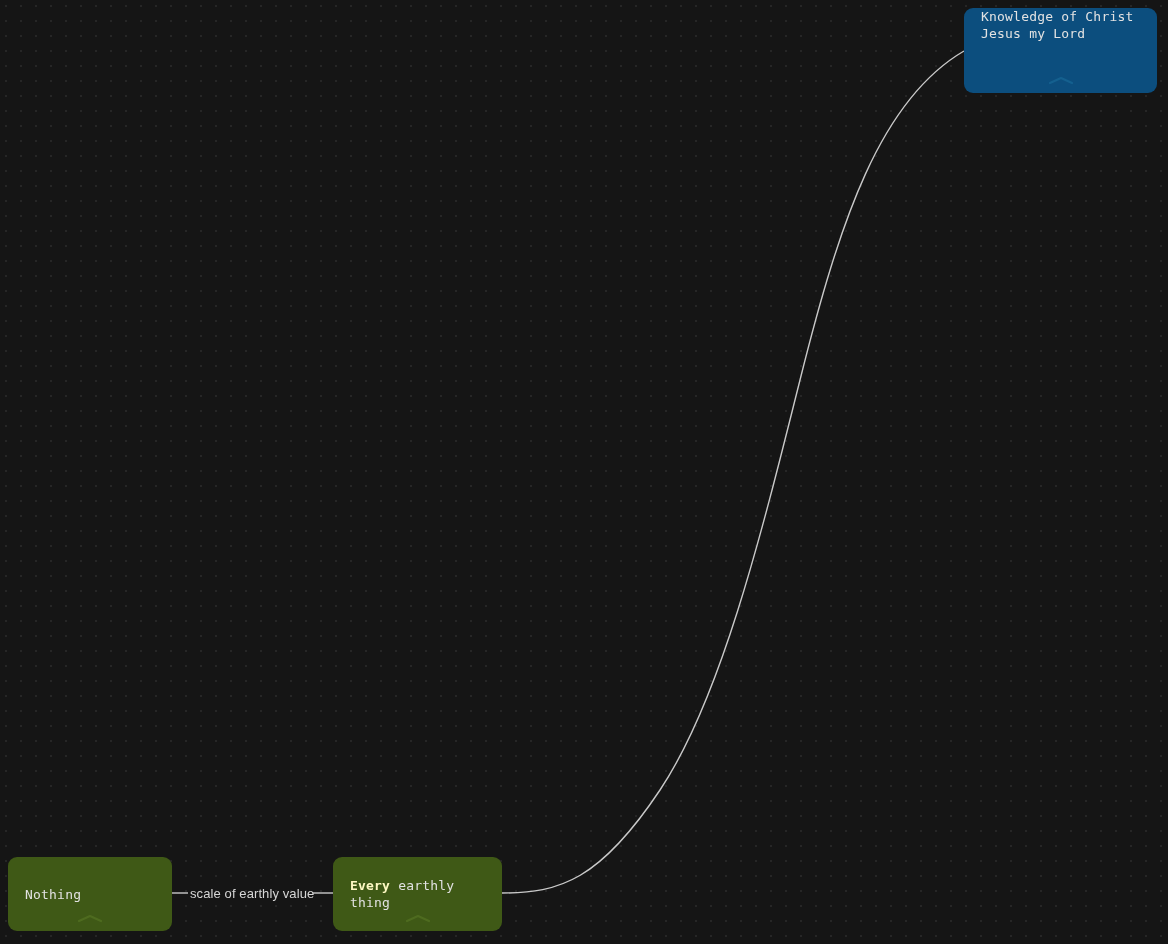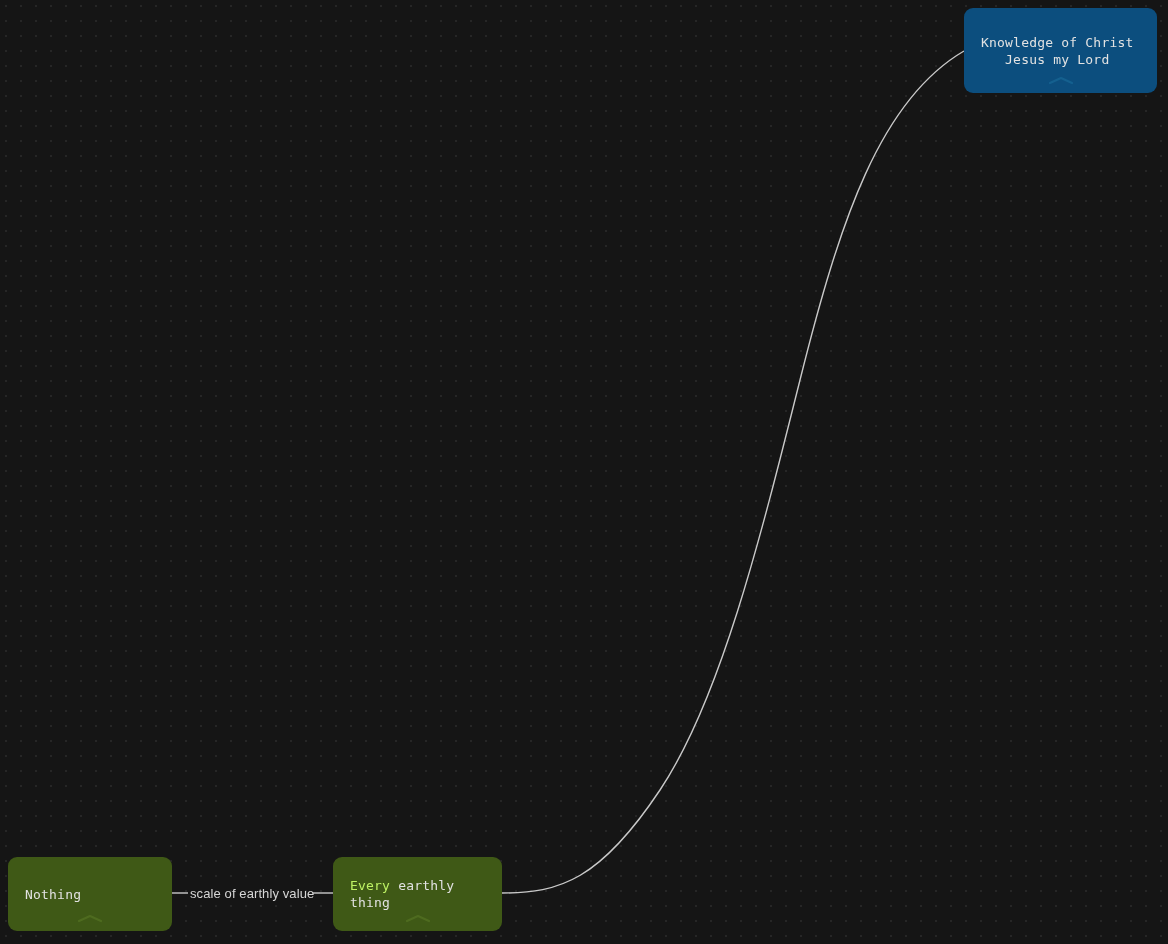--- a/index.html
+++ b/index.html
@@ -58,22 +58,22 @@
   }
   .node-text {
     font-family: "DejaVu Sans Mono", monospace;
     font-size: 13px;
     line-height: 17px;
     color: #e2e2e2;
     white-space: pre-line;
     letter-spacing: 0.2px;
   }
   .node-text b {
-    font-weight: 400;
-    color: #bef264;
+    font-weight: 700;
+    color: #fef9c3;
   }
   .collapse-chevron {
     position: absolute;
     left: 0;
     right: 0;
     bottom: 8px;
     display: flex;
     justify-content: center;
     pointer-events: auto;
   }
@@ -111,21 +111,21 @@
 
   <div class="node node-green" style="left:333px; top:857px; width:169px; height:74px;">
     <div class="node-text"><b>Every</b><span> earthly thing</span></div>
     <div class="collapse-chevron">
       <svg width="26" height="9" viewBox="0 0 26 9" xmlns="http://www.w3.org/2000/svg">
         <path d="M2 7 L13 2 L24 7" fill="none" stroke="#4e6b1f" stroke-width="2.2" stroke-linecap="round" stroke-linejoin="round"></path>
       </svg>
     </div>
   </div>
 
-  <div class="node node-blue" style="left:964px; top:8px; width:193px; height:85px; align-items:flex-start; padding-top:26px;text-align:center;">
+  <div class="node node-blue" style="left:964px; top:8px; width:193px; height:85px; align-items:flex-start; ">
     <div class="node-text">Knowledge of Christ
 Jesus my Lord</div>
     <div class="collapse-chevron">
       <svg width="26" height="9" viewBox="0 0 26 9" xmlns="http://www.w3.org/2000/svg">
         <path d="M2 7 L13 2 L24 7" fill="none" stroke="#14608f" stroke-width="2.2" stroke-linecap="round" stroke-linejoin="round"></path>
       </svg>
     </div>
   </div>
 
 </div>

